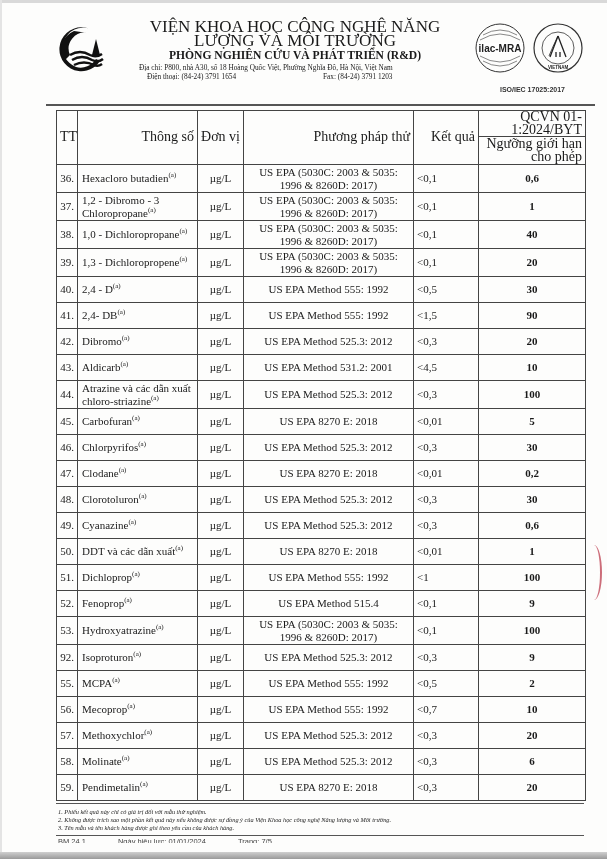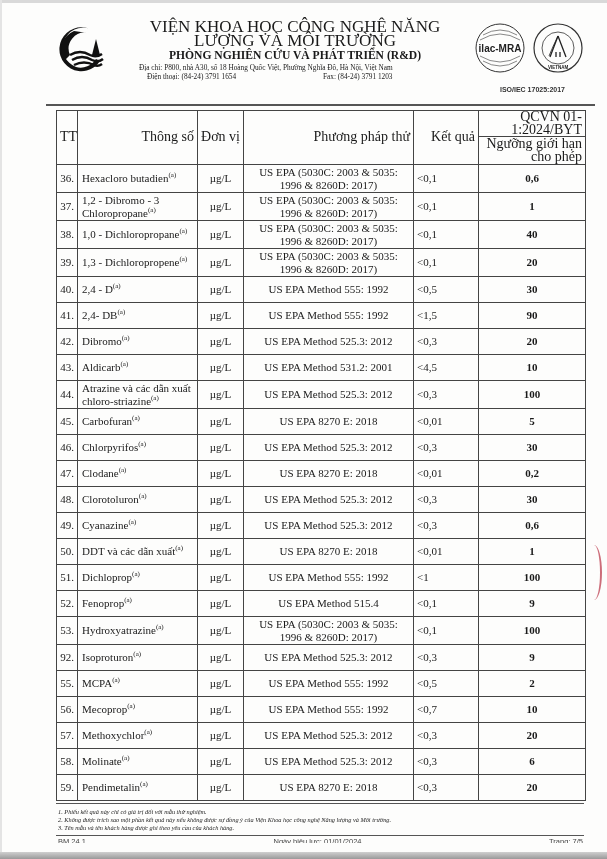--- a/index.html
+++ b/index.html
@@ -43,21 +43,21 @@
   tr.r1 { height:26px; }
   tr.r2 { height:28px; }
   .qcvn-top { height:26px; line-height:12.5px; }
   .qcvn-bottom { height:28px; line-height:12.5px; }
 
   .stamp { position:absolute; left:586px; top:545px; width:14px; height:55px; border-right:2px solid #c14a5a; border-radius:0 50% 50% 0; opacity:0.8; }
 
   .footer-rule-1 { position:absolute; left:56px; top:803px; width:528px; height:1px; background:#555; }
   .notes { position:absolute; left:58px; top:808px; font-size:6.3px; line-height:8px; font-style:italic; }
   .footer-rule-2 { position:absolute; left:56px; top:835px; width:528px; height:1px; background:#555; }
-  .footer-line { position:absolute; left:58px; top:837px; width:525px; display:flex; justify-content:space-between; font-size:7.5px; font-family:"Liberation Sans", sans-serif; color:#444; height:6px; overflow:hidden; line-height:10px; }
+  .footer-line { position:absolute; left:58px; top:837px; width:525px; display:flex; font-size:7.5px; font-family:"Liberation Sans", sans-serif; color:#444; height:6px; overflow:hidden; line-height:10px;gap:32px; }
 </style>
 </head>
 <body>
 
 <div class="scan-edge-top"></div>
 <div class="scan-edge-left"></div>
 
 <svg class="logo-left" viewBox="0 0 50 50">
   <path d="M34 4 A22 22 0 1 0 44 36 L40 34 A18 18 0 0 1 20 42 A20 20 0 0 1 34 4 Z" fill="#111"></path>
   <path d="M18 6 A21 21 0 0 0 8 36 L14 30 A16 16 0 0 1 32 8 Z" fill="#111"></path>

